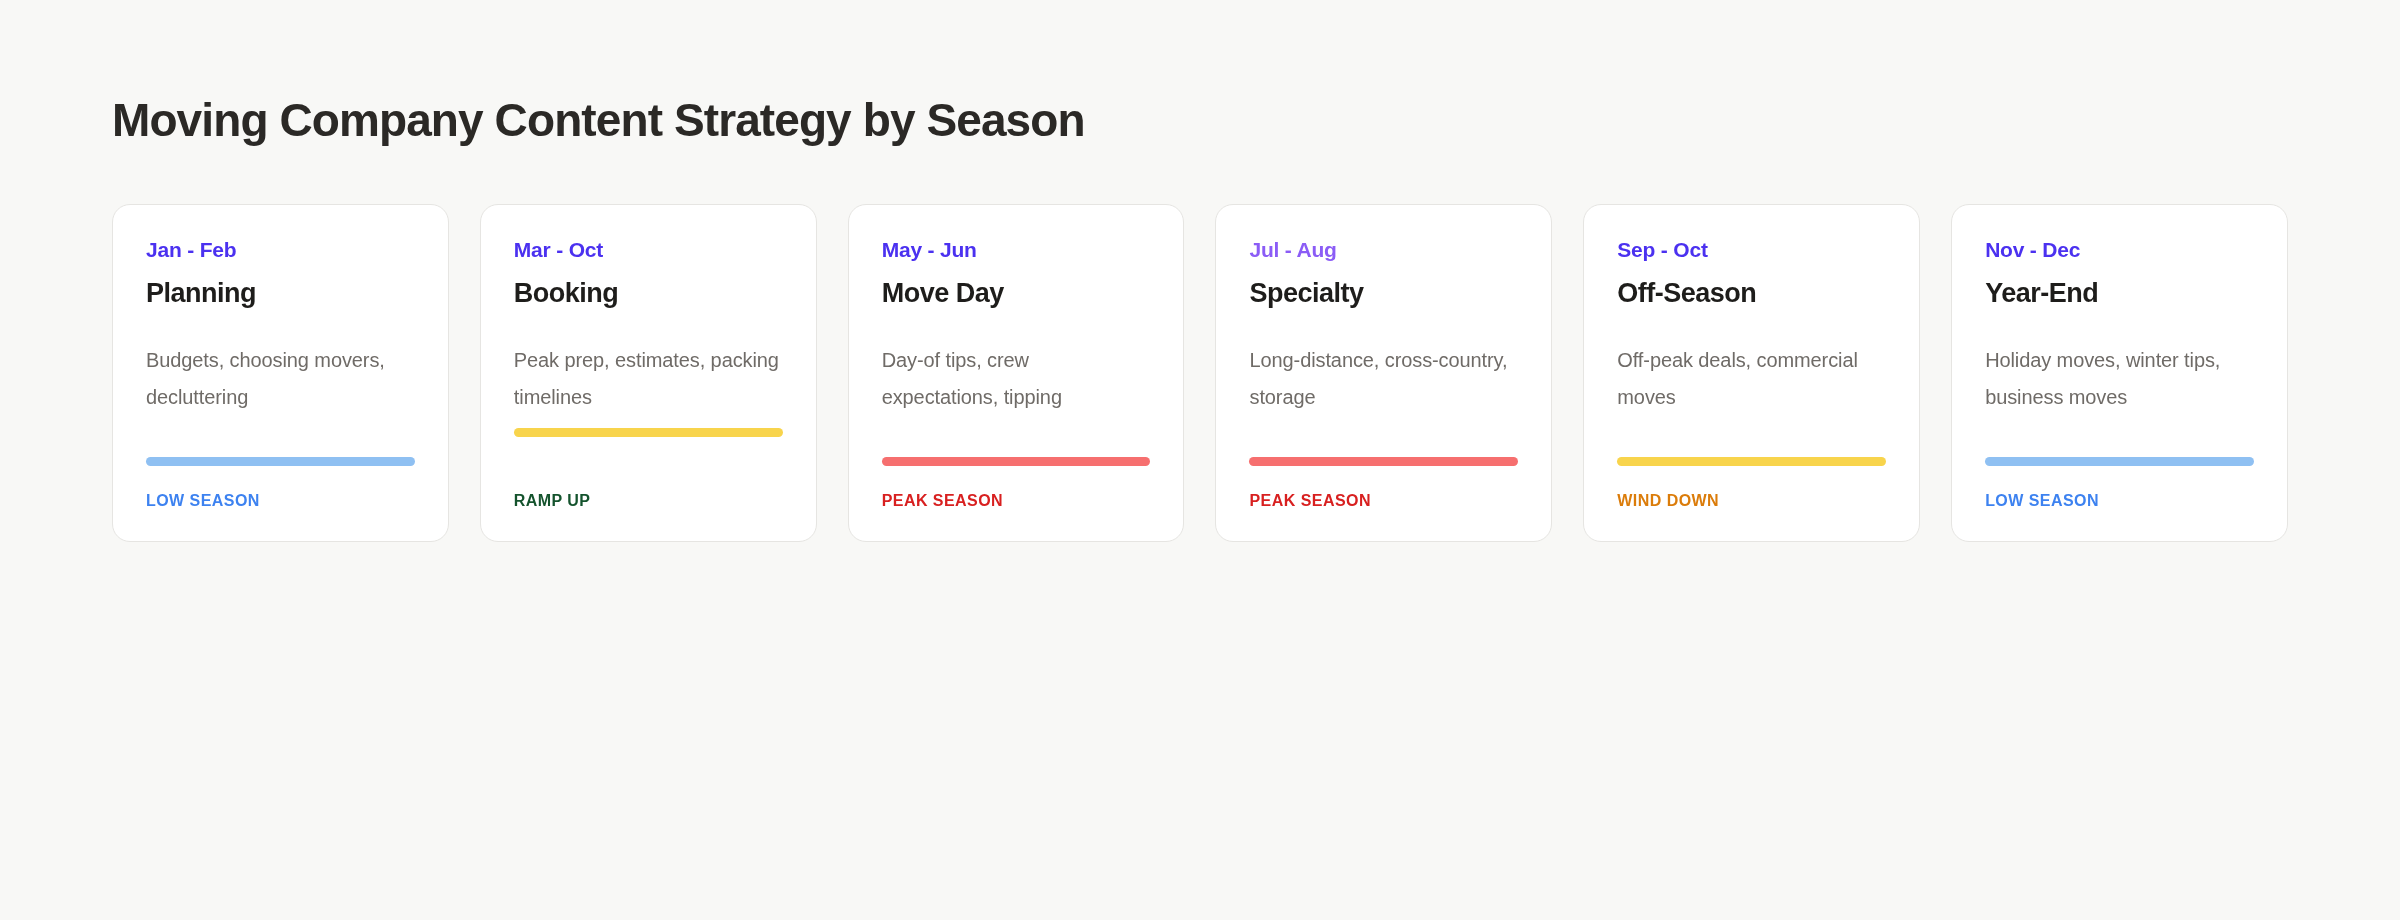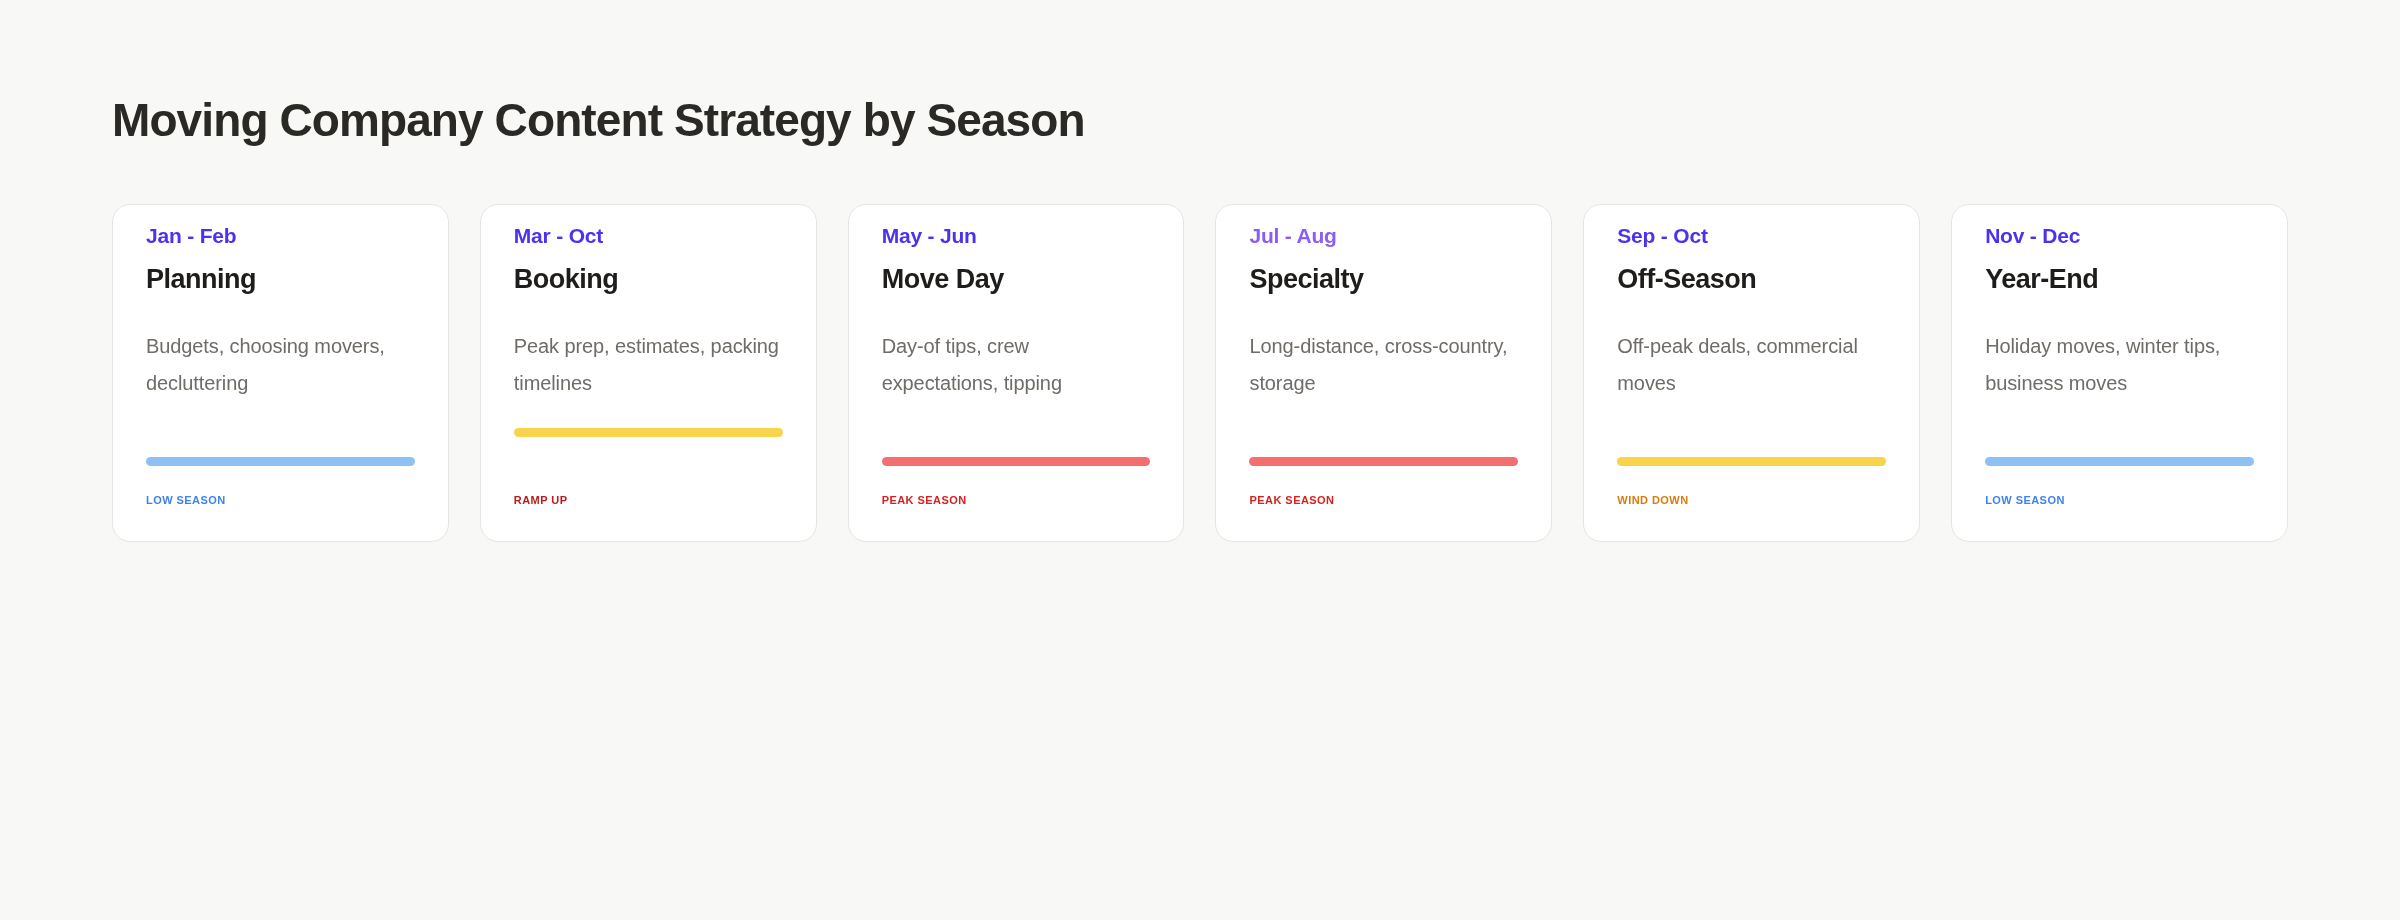--- a/index.html
+++ b/index.html
@@ -45,21 +45,21 @@
     gap: 31px;
   }
 
   .season-card {
     flex: 1 1 0;
     min-width: 0;
     height: 338px;
     background: #FFFFFF;
     border: 1px solid #E6E5E2;
     border-radius: 18px;
-    padding: 18px 33px 0 33px;
+    padding: 32px 33px 0 33px;
     display: flex;
     flex-direction: column;
   }
 
   .card-months {
     font-size: 21px;
     line-height: 26px;
     font-weight: 700;
     letter-spacing: -0.2px;
     color: #4B31F0;
@@ -88,21 +88,21 @@
   }
 
   .accent-bar {
     height: 9px;
     border-radius: 6px;
     width: 100%;
     margin-bottom: 24px;
   }
 
   .card-status {
-    font-size: 11px;
+    font-size: 16px;
     line-height: 21px;
     font-weight: 700;
     letter-spacing: 0.45px;
     text-transform: uppercase;
     margin-bottom: 30px;
   }
 </style>
 </head>
 <body style="background: rgb(248, 248, 246);">
 
@@ -118,21 +118,21 @@
         <div class="card-spacer"></div>
         <div class="accent-bar" style="background: rgb(143, 192, 242);"></div>
         <div class="card-status" style="color: rgb(61, 130, 240);">LOW SEASON</div>
       </div>
       <div class="season-card">
         <div class="card-months" style="color: rgb(75, 49, 240);">Mar - Oct</div>
         <div class="card-phase">Booking</div>
         <div class="card-topics">Peak prep, estimates, packing timelines</div>
         <div class="card-spacer"></div>
         <div class="accent-bar" style="background: rgb(248, 212, 76);"></div>
-        <div class="card-status" style="color: #b91c1c; margin-top: 29px;">RAMP UP</div>
+        <div class="card-status" style="color: #14532d; margin-top: 29px;">RAMP UP</div>
       </div>
       <div class="season-card">
         <div class="card-months" style="color: rgb(75, 49, 240);">May - Jun</div>
         <div class="card-phase">Move Day</div>
         <div class="card-topics">Day-of tips, crew expectations, tipping</div>
         <div class="card-spacer"></div>
         <div class="accent-bar" style="background: rgb(246, 111, 111);"></div>
         <div class="card-status" style="color: rgb(216, 32, 32);">PEAK SEASON</div>
       </div>
       <div class="season-card">

